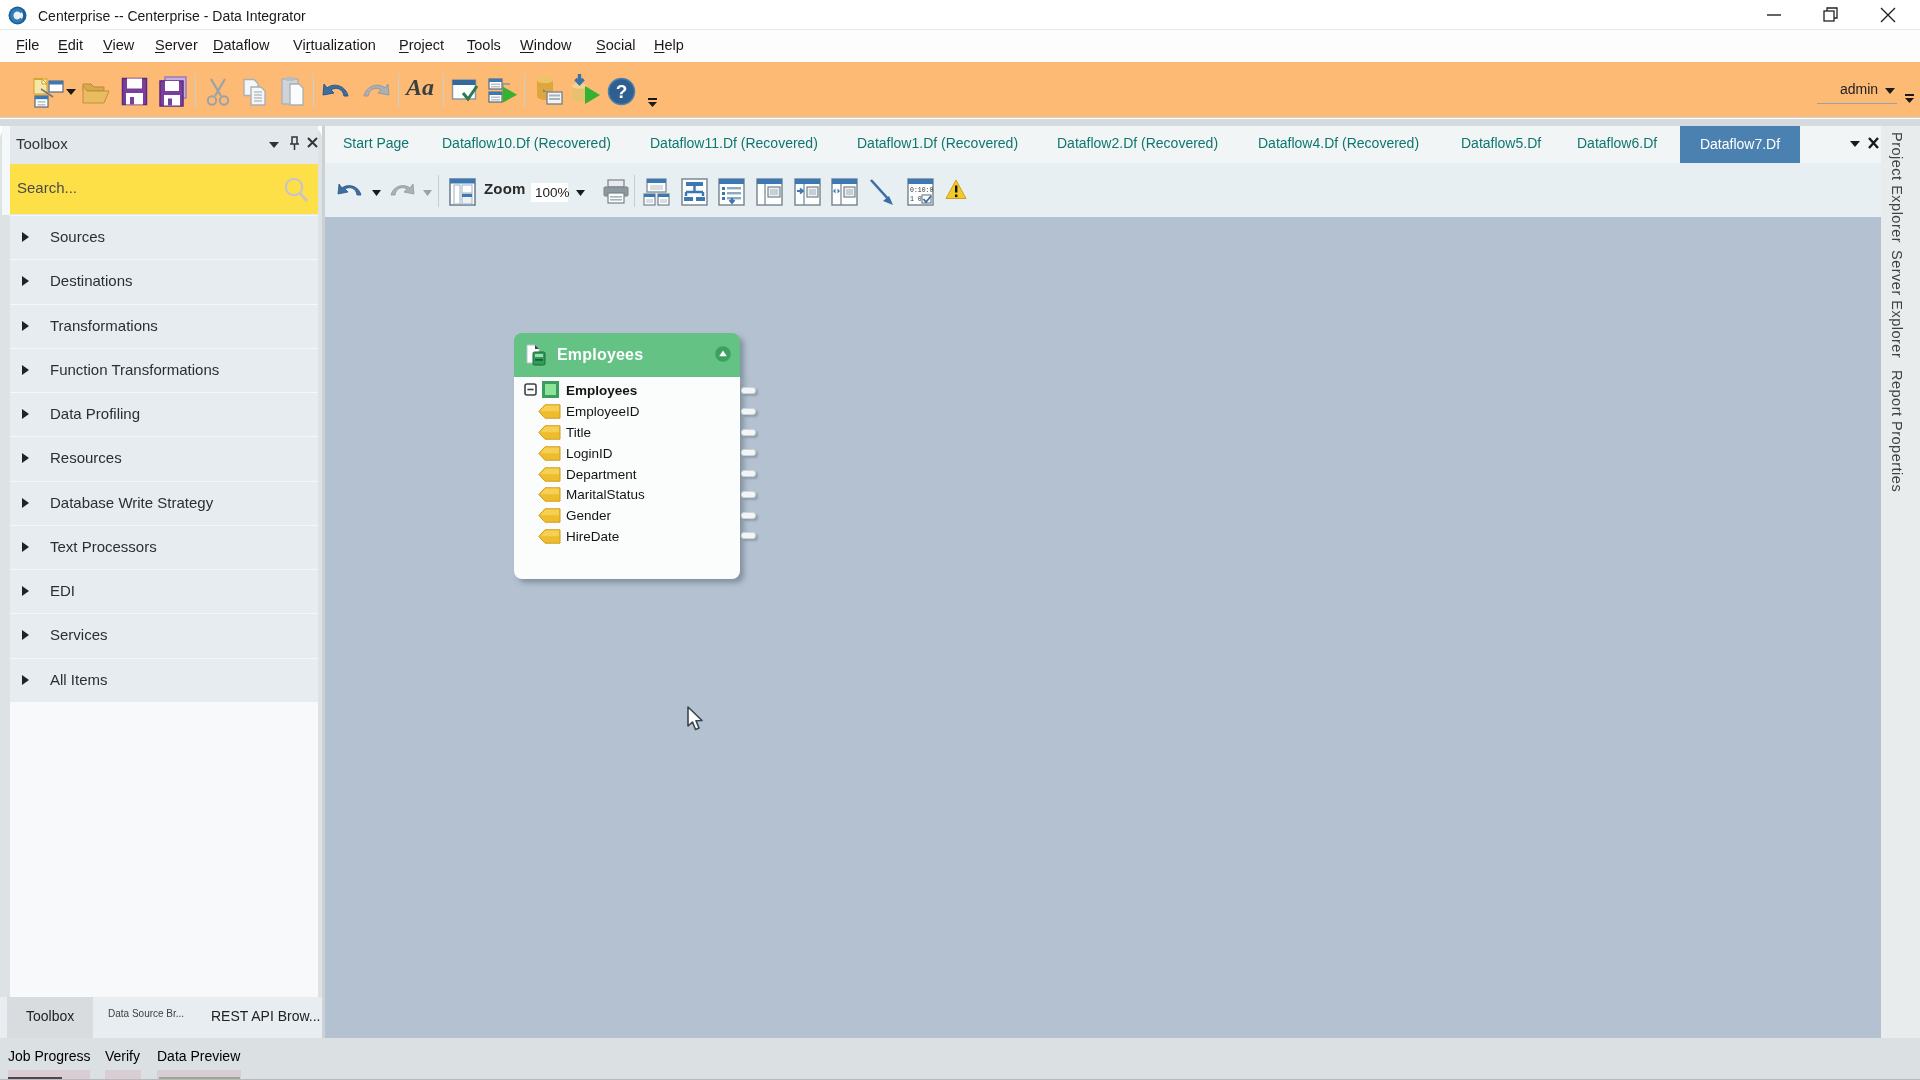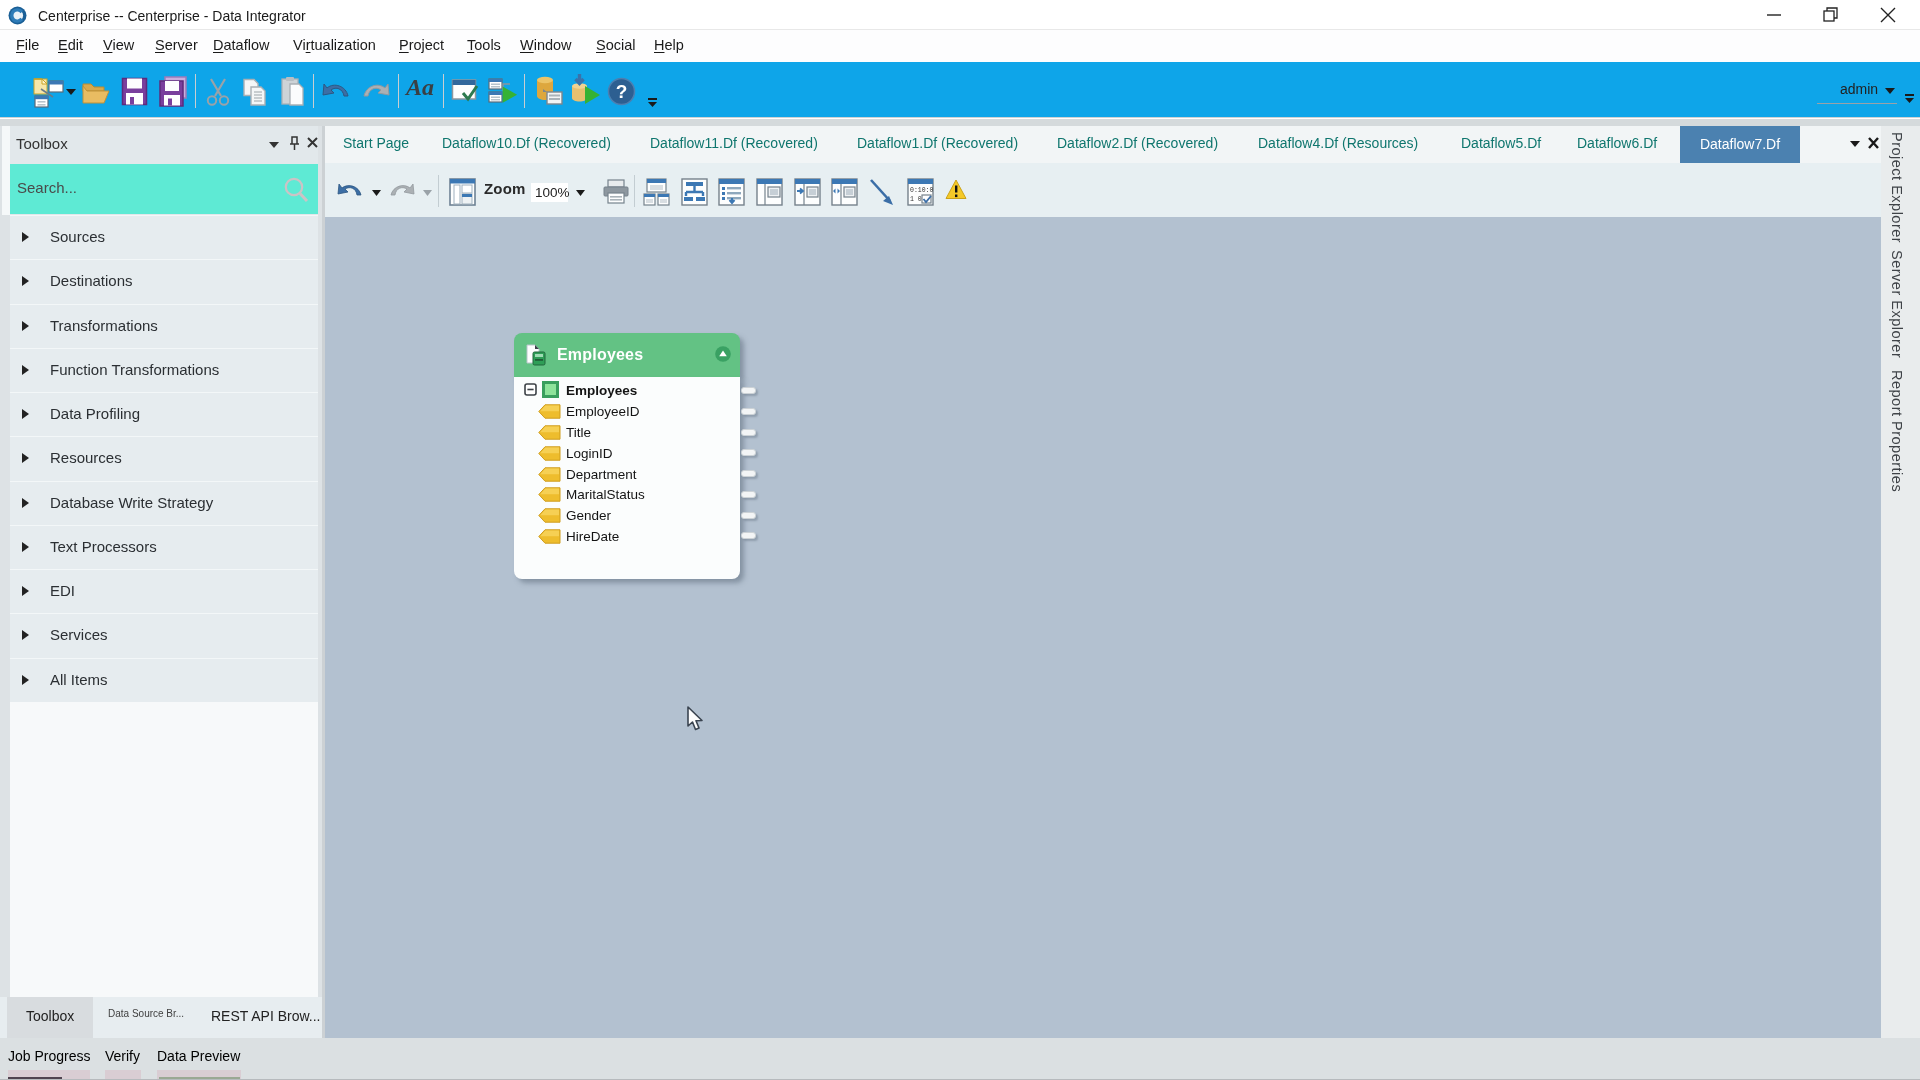--- a/index.html
+++ b/index.html
@@ -7,28 +7,28 @@
   .abs { position:absolute; }
   #app { position:relative; width:1920px; height:1080px; background:#fff; }
   
   #titlebar { left:0; top:0; width:1920px; height:30px; background:#ffffff; border-bottom:1px solid #e8e8e8; }
   #title-text { left:38px; top:7.5px; font-size:14px; color:#1a1a1a; }
   
   #menubar { left:0; top:30px; width:1920px; height:32px; background:#fdfdfe; }
   .menu-item { top:7px; font-size:14.5px; color:#1a1a1a; }
   .menu-item u { text-decoration:underline; text-underline-offset:2px; }
   
-  #toolbar { left:0; top:62px; width:1920px; height:56px; background:#0ea5e9; border-bottom:1px solid #cdd2d4; }
+  #toolbar { left:0; top:62px; width:1920px; height:56px; background:#fdba74; border-bottom:1px solid #cdd2d4; }
   .tsep { top:12px; width:1px; height:34px; background:#c9ced1; }
   #band { left:0; top:119px; width:1920px; height:7px; background:#d5dadc; }
   
-  #leftdock { left:0; top:126px; width:322px; height:912px; background:#dde2e5; }
+  #leftdock { left:0; top:126px; width:322px; height:912px; background:#dde2e5;border-radius:13px; }
   #tb-header { left:10px; top:0px; width:308px; height:38px; background:#e2e8eb; }
   #tb-header .cap { left:6px; top:9px; font-size:15px; color:#333; position:absolute; }
-  #tb-search { left:10px; top:38px; width:308px; height:51px; background:#5eead4; border-bottom:1px solid #e2e7ea; }
+  #tb-search { left:10px; top:38px; width:308px; height:51px; background:#fde047; border-bottom:1px solid #e2e7ea; }
   #tb-list { left:10px; top:89px; width:308px; height:487px; background:#e6ecef; }
   .tb-row { position:absolute; left:0; width:308px; height:44px; border-top:1px solid #f3f7f8; }
   .tb-row .tri { position:absolute; left:12px; top:16px; width:0; height:0; border-left:7px solid #222; border-top:5px solid transparent; border-bottom:5px solid transparent; }
   .tb-row .lbl { position:absolute; left:40px; top:12px; font-size:15px; color:#2b2f33; }
   #tb-white { left:10px; top:576px; width:308px; height:295px; background:#f7f9fa; }
   #tb-tabs { left:0px; top:871px; width:322px; height:41px; background:#e7edf0; }
   
   #centerdock { left:322px; top:126px; width:1559px; height:912px; background:#f2f5f6; border-left:3px solid #ccd1d4; }
   #tabbar { left:0; top:0; width:1556px; height:37px; background:#f2f5f6; }
   .dtab { position:absolute; top:9px; font-size:14px; color:#0f766e; white-space:nowrap; }
@@ -284,21 +284,21 @@
   </div>
 </div>
 
 <div id="centerdock" class="abs">
   <div id="tabbar" class="abs">
     <span class="dtab" style="left:18px">Start Page</span>
     <span class="dtab" style="left:117px">Dataflow10.Df (Recovered)</span>
     <span class="dtab" style="left:325px">Dataflow11.Df (Recovered)</span>
     <span class="dtab" style="left:532px">Dataflow1.Df (Recovered)</span>
     <span class="dtab" style="left:732px">Dataflow2.Df (Recovered)</span>
-    <span class="dtab" style="left:933px">Dataflow4.Df (Resources)</span>
+    <span class="dtab" style="left:933px">Dataflow4.Df (Recovered)</span>
     <span class="dtab" style="left:1136px">Dataflow5.Df</span>
     <span class="dtab" style="left:1252px">Dataflow6.Df</span>
     <div id="activetab">Dataflow7.Df</div>
     <svg style="position:absolute;left:1524px;top:14px" width="12" height="10">
           <path d="M1 1 L11 1 L6 7 Z" fill="#1a1a1a"></path>
         </svg>
     <svg style="position:absolute;left:1542px;top:10px" width="14" height="16">
           <path d="M2 2 L11 12 M11 2 L2 12" stroke="#1a1a1a" stroke-width="2.4"></path>
         </svg>
   </div>

